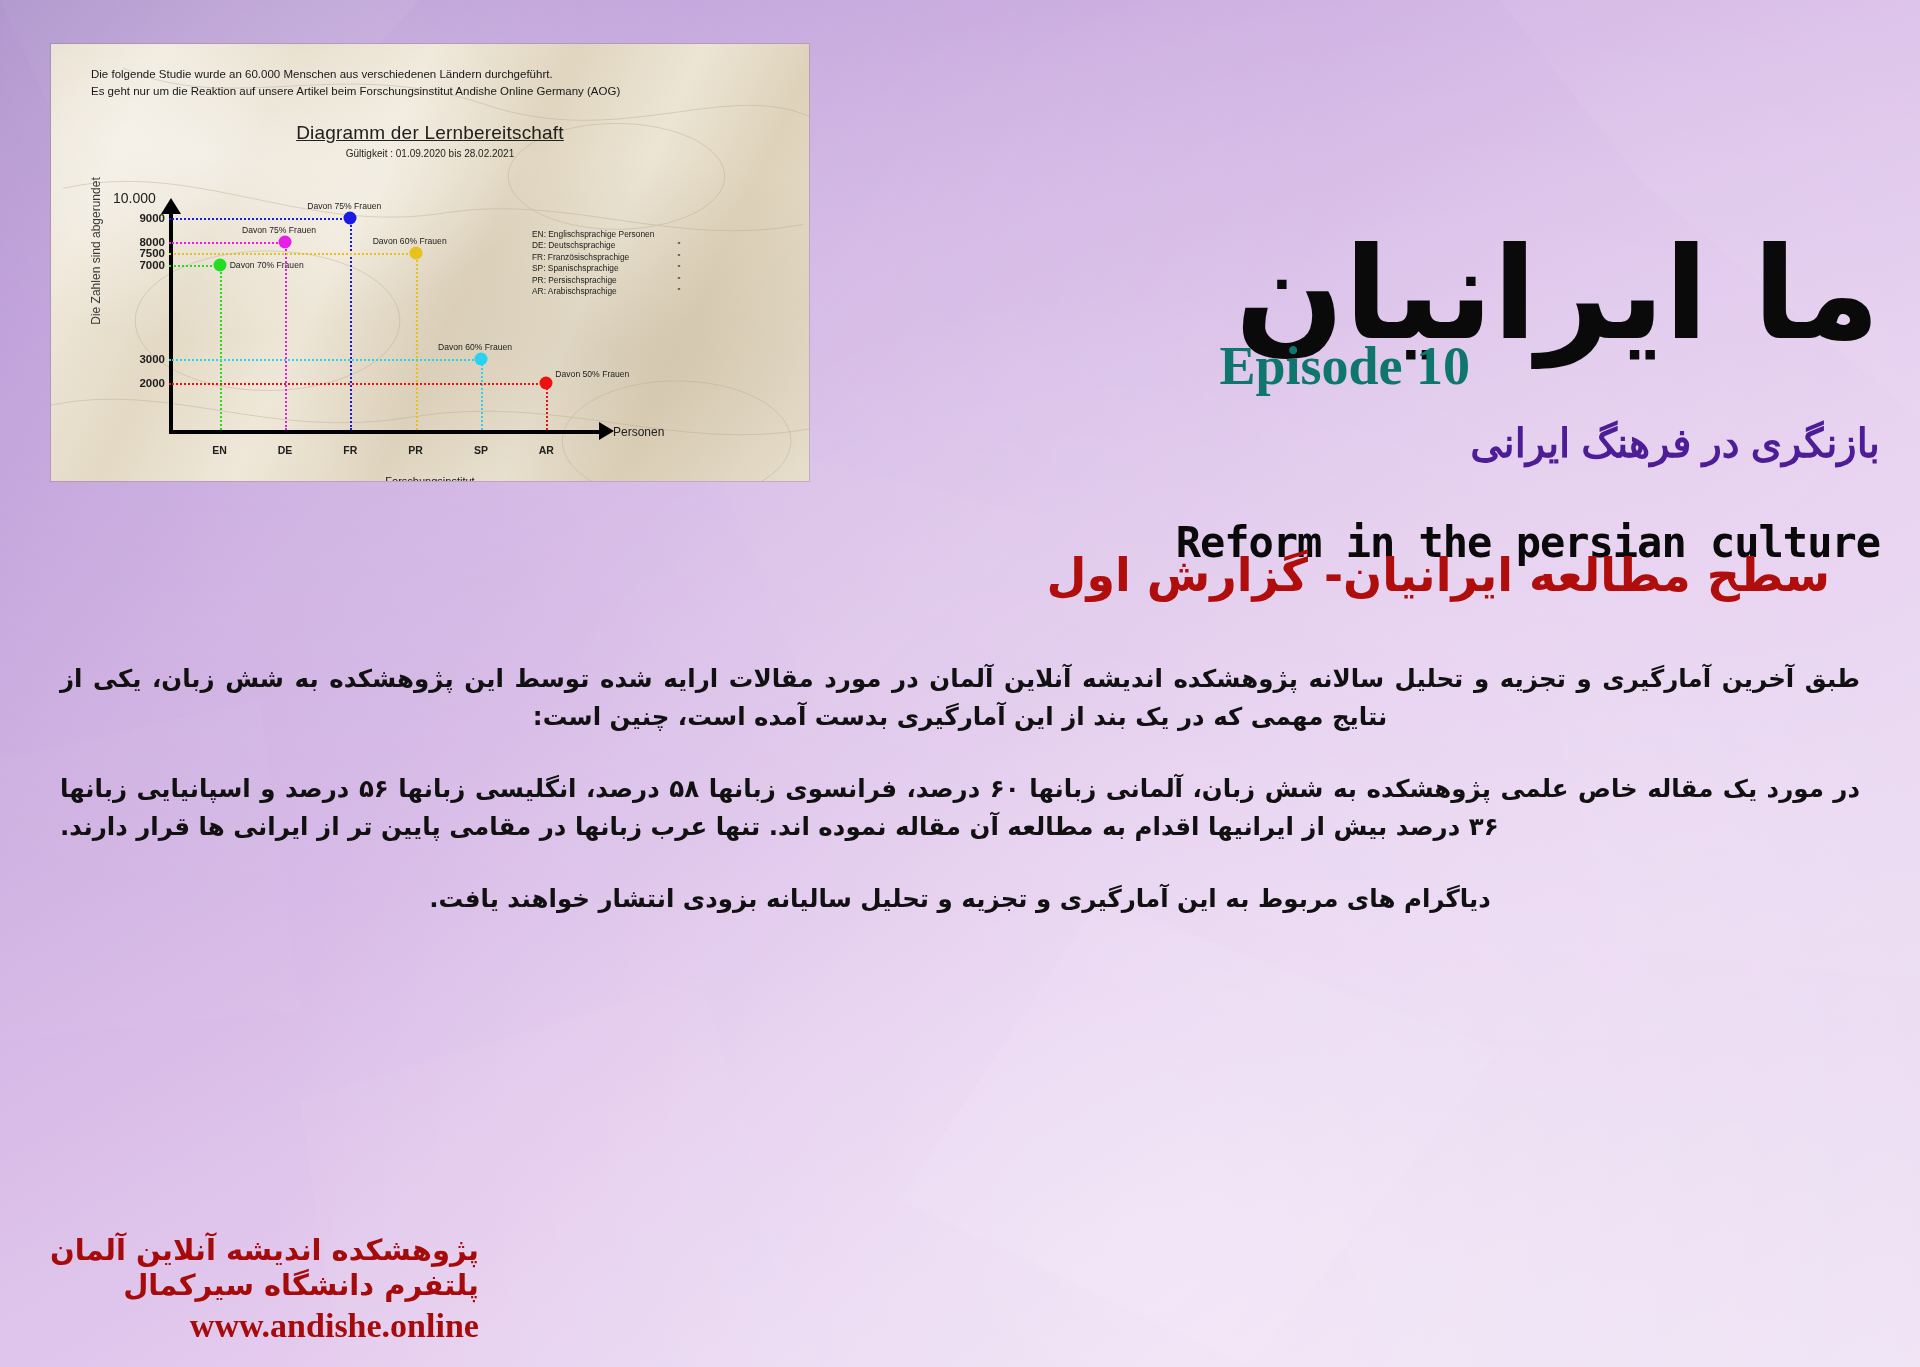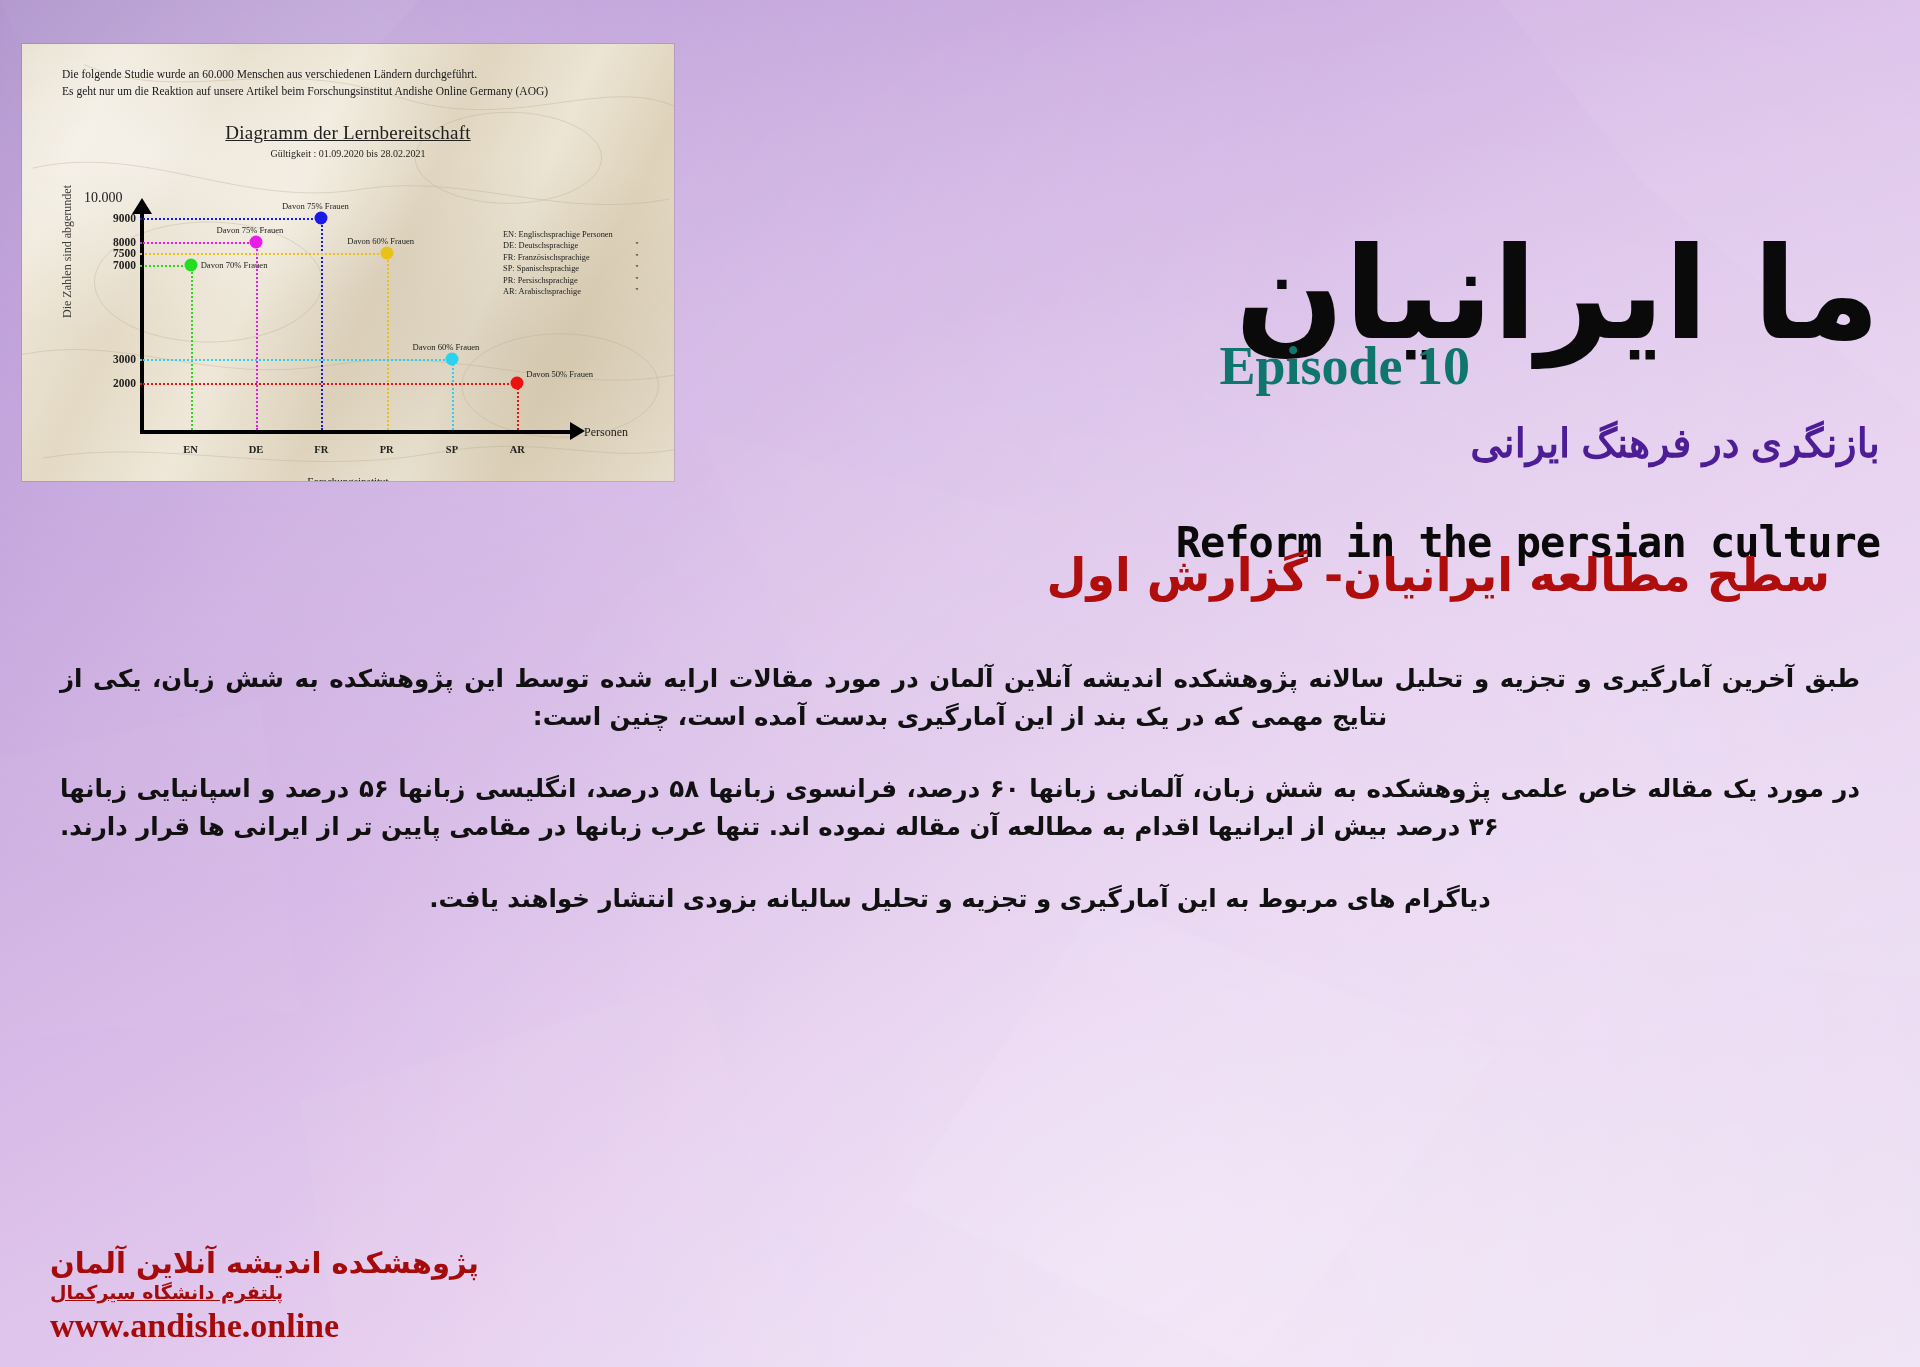--- a/index.html
+++ b/index.html
@@ -12,28 +12,28 @@
       radial-gradient(ellipse at 82% 30%, rgba(255,255,255,0.22) 0%, rgba(255,255,255,0) 50%),
       radial-gradient(ellipse at 60% 92%, rgba(255,255,255,0.32) 0%, rgba(255,255,255,0) 55%),
       linear-gradient(150deg,#9f7fc2 0%,#b591d4 14%,#cbabe0 30%,#d9bde8 46%,#e4cbee 62%,#e9d5f1 74%,#ecdcf3 86%,#efe2f5 100%);
   }
   
   .bg-facets{position:absolute;inset:0;pointer-events:none;opacity:.35;}
   .bg-facets polygon{fill:#fff;}
 
   
   .chart-card{
-    position:absolute;left:22px;top:44px;width:652px;height:437px;
+    position:absolute;left:51px;top:44px;width:758px;height:437px;
     background:
       radial-gradient(ellipse at 20% 25%, rgba(255,255,255,0.55) 0%, rgba(255,255,255,0) 40%),
       radial-gradient(ellipse at 75% 70%, rgba(190,175,150,0.35) 0%, rgba(255,255,255,0) 45%),
       linear-gradient(115deg,#e6decd 0%,#eee7d8 12%,#e3d9c4 26%,#efe8d9 40%,#e0d5bf 55%,#ece5d4 68%,#ded2ba 80%,#e9e1cf 100%);
     box-shadow:0 0 0 1px rgba(120,105,85,.25);
     overflow:hidden;
-    font-family:Liberation Serif, serif;
+    font-family:Liberation Sans, sans-serif;
     color:#20211f;
   }
   .marble{position:absolute;inset:0;opacity:.5;pointer-events:none;}
   .marble path,.marble ellipse{fill:none;stroke:#b6a98e;stroke-width:.7;}
   .chart-inner{position:absolute;inset:0;}
 
   .study-note{
     position:absolute;left:40px;top:22px;width:560px;
     font-size:11.5px;line-height:1.45;color:#17181a;direction:ltr;text-align:left;
   }
@@ -116,24 +116,24 @@
   .body-wrap{position:absolute;left:60px;right:60px;top:660px;direction:rtl;}
   .para{
     font-family:"DejaVu Sans",sans-serif;
     font-size:24.5px;font-weight:bold;line-height:1.55;color:#111;
     text-align:justify;text-align-last:center;margin:0 0 34px 0;
   }
   .para.p2{text-align-last:left;}
   .para.p3{text-align:left;margin-bottom:0;}
 
   
-  .footer{position:absolute;left:50px;bottom:22px;direction:rtl;text-align:left;}
+  .footer{position:absolute;left:50px;bottom:22px;direction:rtl;text-align:right;}
   .footer div{color:#a60b0b;font-weight:bold;font-family:"DejaVu Sans",sans-serif;}
   .f1{font-size:29px;line-height:1.2;}
-  .f2{font-size:19px;line-height:1.3;text-decoration:underline;}
+  .f2{font-size:29px;line-height:1.3;}
   .f3{font-size:34px;font-family:"Liberation Serif",serif !important;direction:ltr;margin-top:2px;}
 </style>
 </head>
 <body>
 
 <svg class="bg-facets" viewBox="0 0 1920 1367" preserveAspectRatio="none">
   <polygon points="0,0 420,0 140,300" opacity=".10"></polygon>
   <polygon points="1500,0 1920,0 1920,420 1640,180" opacity=".13"></polygon>
   <polygon points="1100,900 1500,1050 1250,1367 900,1200" opacity=".12"></polygon>
   <polygon points="300,1100 700,980 820,1367 340,1367" opacity=".10"></polygon>

